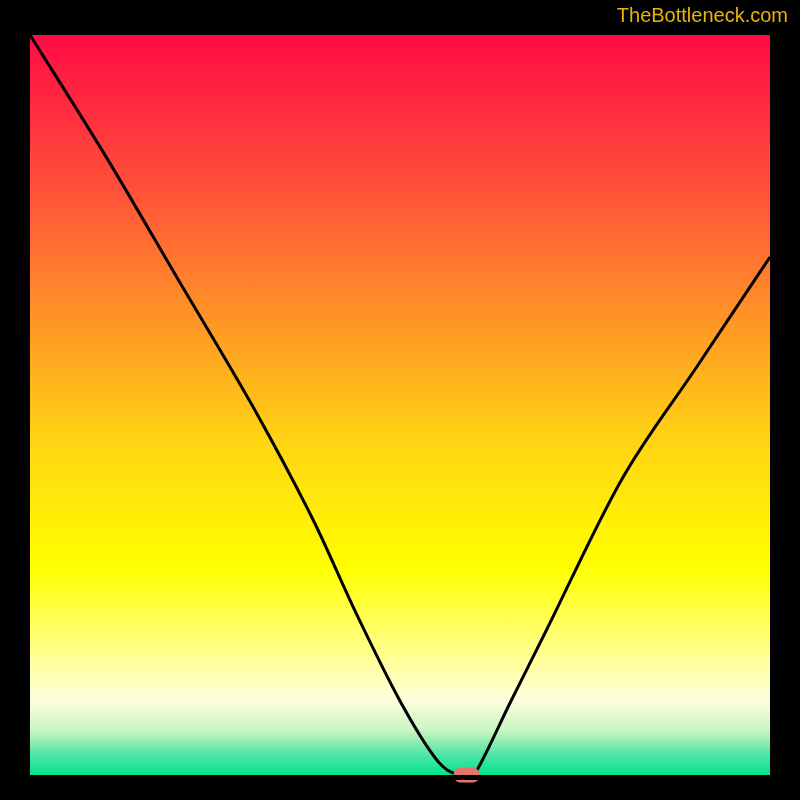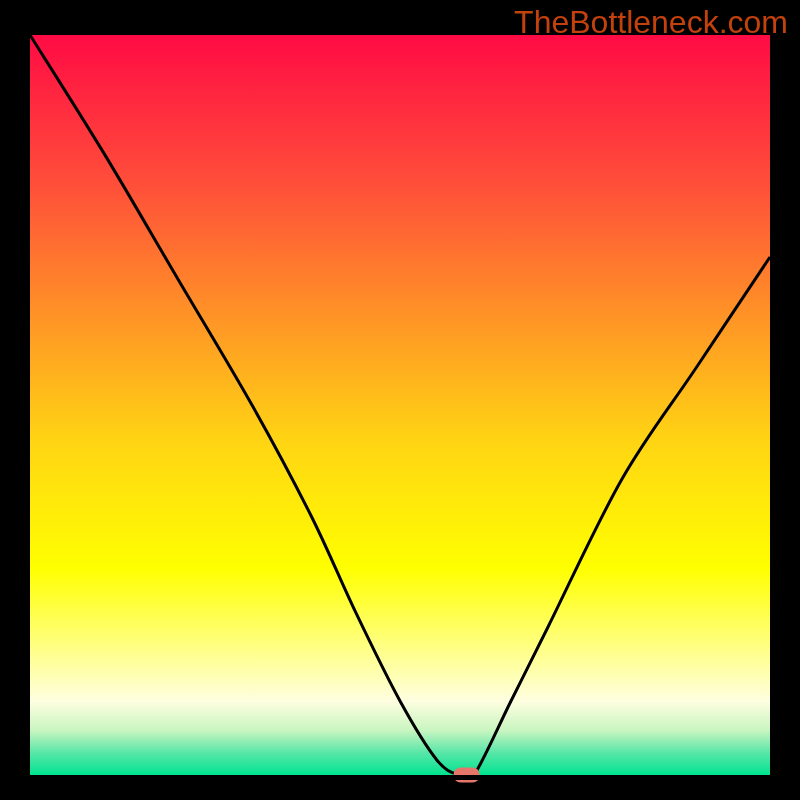--- a/index.html
+++ b/index.html
@@ -13,22 +13,22 @@
   .chart-wrap {
     position: relative;
     width: 800px;
     height: 800px;
   }
   .attribution {
     position: absolute;
     top: 4px;
     right: 12px;
     font-family: Arial, Helvetica, sans-serif;
-    font-size: 32px;
-    color: #c2410c;
+    font-size: 20px;
+    color: #eab308;
     letter-spacing: 0px;
     z-index: 10;
   }
   svg.plot {
     position: absolute;
     left: 0;
     top: 0;
   }
 </style>
 </head>

